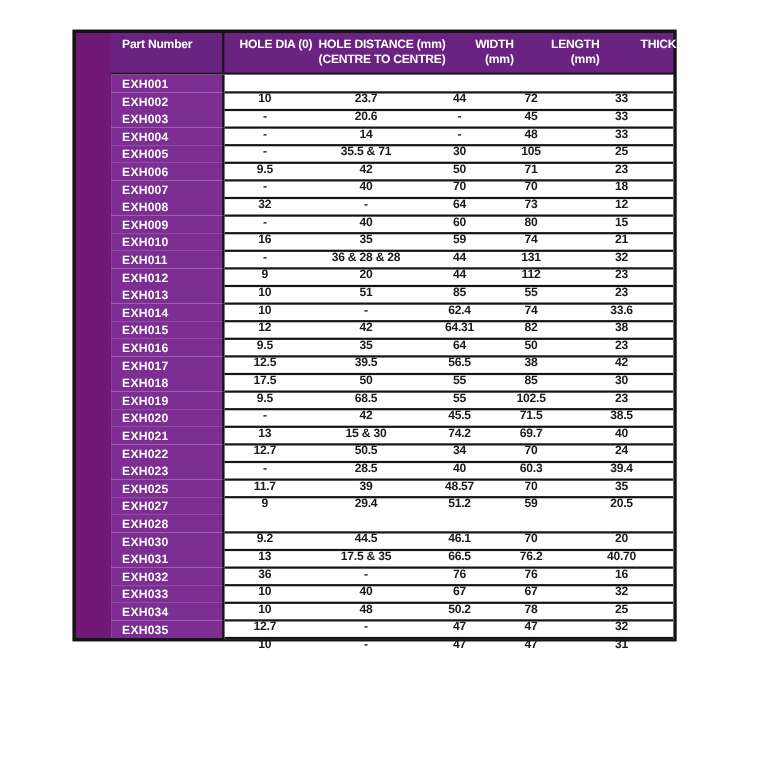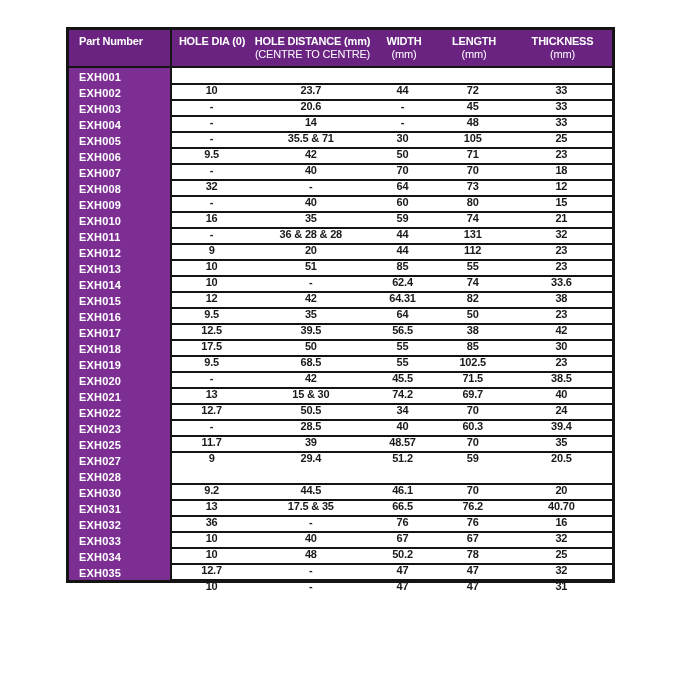--- a/index.html
+++ b/index.html
@@ -9,49 +9,50 @@
     background:#ffffff;
     font-family:"Liberation Sans", sans-serif;
     overflow:hidden;
   }
   .spec-table{
     position:absolute;
     left:66px;top:27px;
     width:549px;
     border:3px solid var(--border,#141414);
     box-sizing:border-box;
-    background:#7f1d1d;
+    background:#701a75;
+    padding-left:32px;
   }
   
   .thead{
     display:grid;
     grid-template-columns:103px 80px 121px 62px 78px 99px;
     background:var(--header-bg,#6b2382);
     color:var(--header-text,#ffffff);
     height:38px;
     border-bottom:2px solid var(--border,#141414);
     box-sizing:border-box;
   }
   .hcell{
     font-size:11px;
     font-weight:bold;
     line-height:13px;
-    text-align:center;
+    text-align:right;
     padding-top:5px;
     box-sizing:border-box;
     letter-spacing:-0.2px;
     white-space:nowrap;
   }
   .hcell.part{
     text-align:left;
     padding-left:10px;
     border-right:2.5px solid var(--border,#141414);
     background:var(--header-bg,#6b2382);
   }
-  .hsub{display:block;font-size:11px;font-weight:normal;}
+  .hsub{display:block;font-size:11px;font-weight:bold;}
   
   .tbody{background:#ffffff;}
   .trow{
     display:flex;
     height:16px;
     background:var(--row-bg,#ffffff);
   }
   .pcell{
     width:103px;
     flex:0 0 103px;

